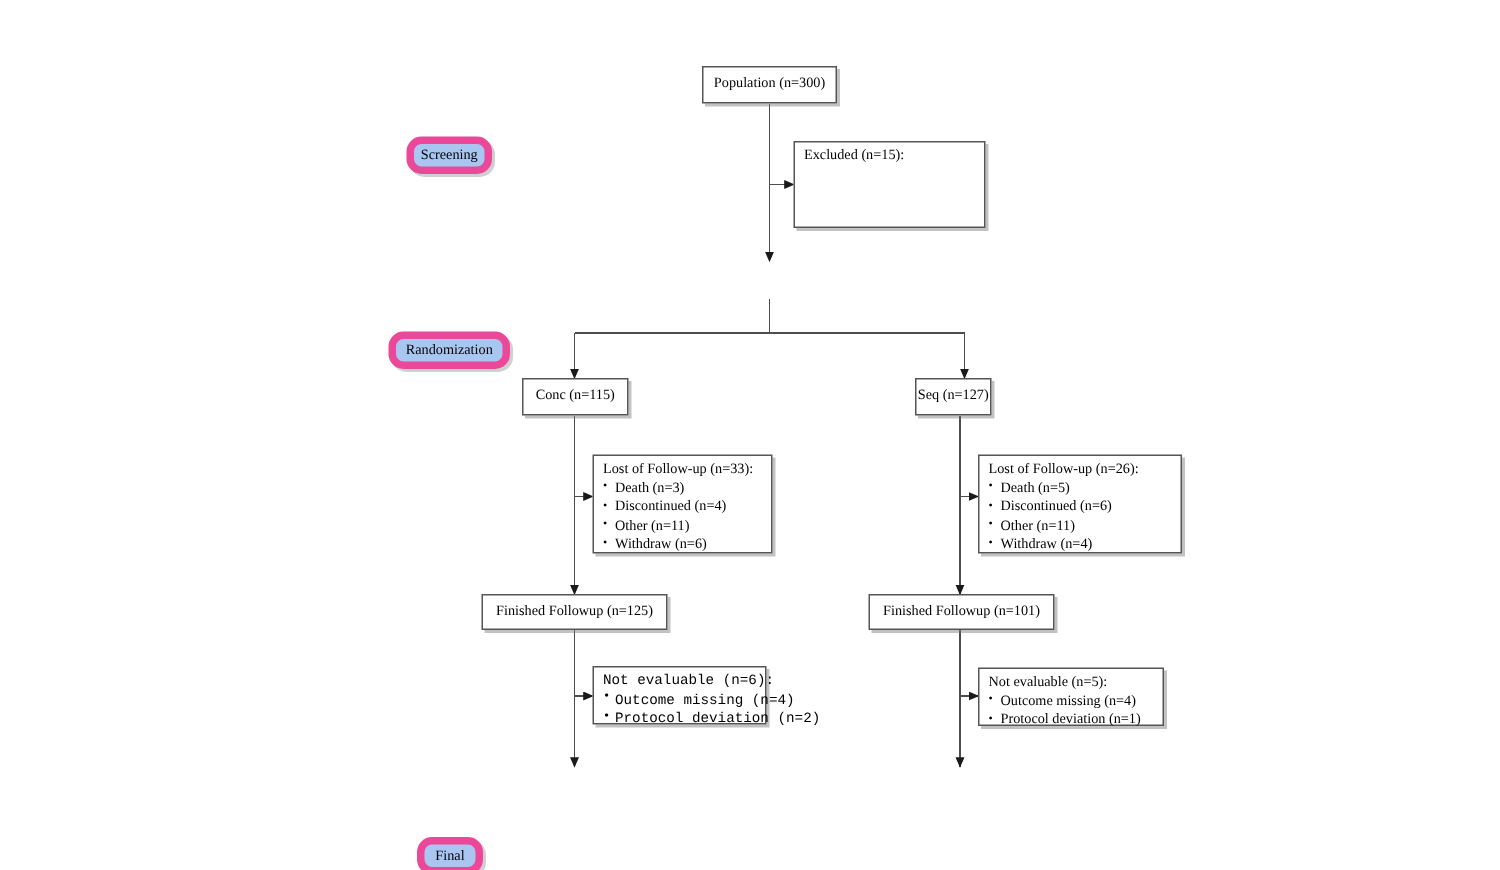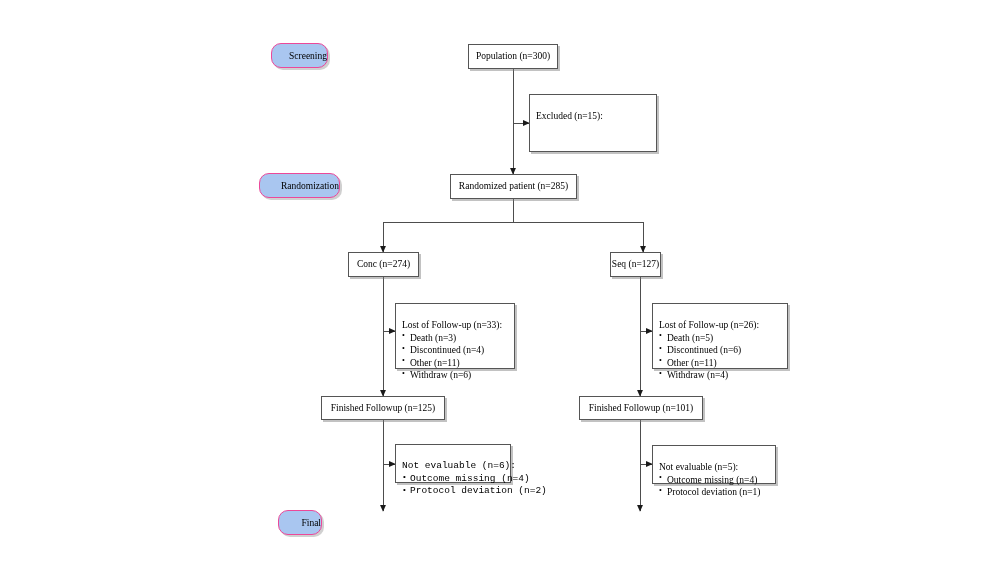--- a/index.html
+++ b/index.html
@@ -31,21 +31,21 @@
   
   .node {
     position: absolute;
     box-sizing: border-box;
     background: #ffffff;
     border: 1px solid #555555;
     box-shadow: 2px 2px 0 0 rgba(120,120,120,0.45);
     font-size: 9.5px;
     line-height: 1.32;
     color: #000000;
-    padding: 15px 6px;
+    padding: 3px 6px;
     white-space: nowrap;
   }
   .node.single {
     display: flex;
     align-items: center;
     justify-content: center;
     padding: 0 8px;
   }
   .node .head {
     display: block;
@@ -65,28 +65,29 @@
     left: 0;
     top: -0.5px;
     font-size: 8px;
   }
 
   
   .pill {
     position: absolute;
     box-sizing: border-box;
     background: #a9c6f0;
-    border: 1px solid #ec4899;
+    border: 5px solid #ec4899;
     border-radius: 10px;
     display: flex;
     align-items: center;
-    justify-content: flex-end;
+    justify-content: center;
     font-size: 9.5px;
     color: #000000;
     box-shadow: 2px 2px 0 0 rgba(120,120,120,0.35);
+    margin-top: 48px;
   }
 </style>
 </head>
 <body>
 
 <div id="canvas">
 
   <svg id="edges" viewBox="0 0 1000 580" width="1000" height="580">
     <defs>
       <marker id="arrow" markerWidth="8" markerHeight="8" refX="6.2" refY="3" orient="auto" markerUnits="userSpaceOnUse">
@@ -127,26 +128,23 @@
   </div>
 
   <div class="node single" style="left:468px; top:44px; width:90px; height:25px;">
     <span>Population (n=300)</span>
   </div>
 
   <div class="node" style="left:529px; top:94px; width:128px; height:58px;">
     <span class="head">Excluded (n=15):</span>
   </div>
 
-  <div class="node single" style="left:450px; top:174px; width:127px; height:25px;">
-    <span>Randomized patient (n=285)</span>
-  </div>
 
   <div class="node single" style="left:348px; top:252px; width:71px; height:25px;">
-    <span>Conc (n=274)</span>
+    <span>Conc (n=115)</span>
   </div>
 
   <div class="node single" style="left:610px; top:252px; width:51px; height:25px;">
     <span>Seq (n=127)</span>
   </div>
 
   <div class="node" style="left:395px; top:303px; width:120px; height:66px;">
     <span class="head">Lost of Follow-up (n=33):</span>
     <ul>
       <li>Death (n=3)</li>

